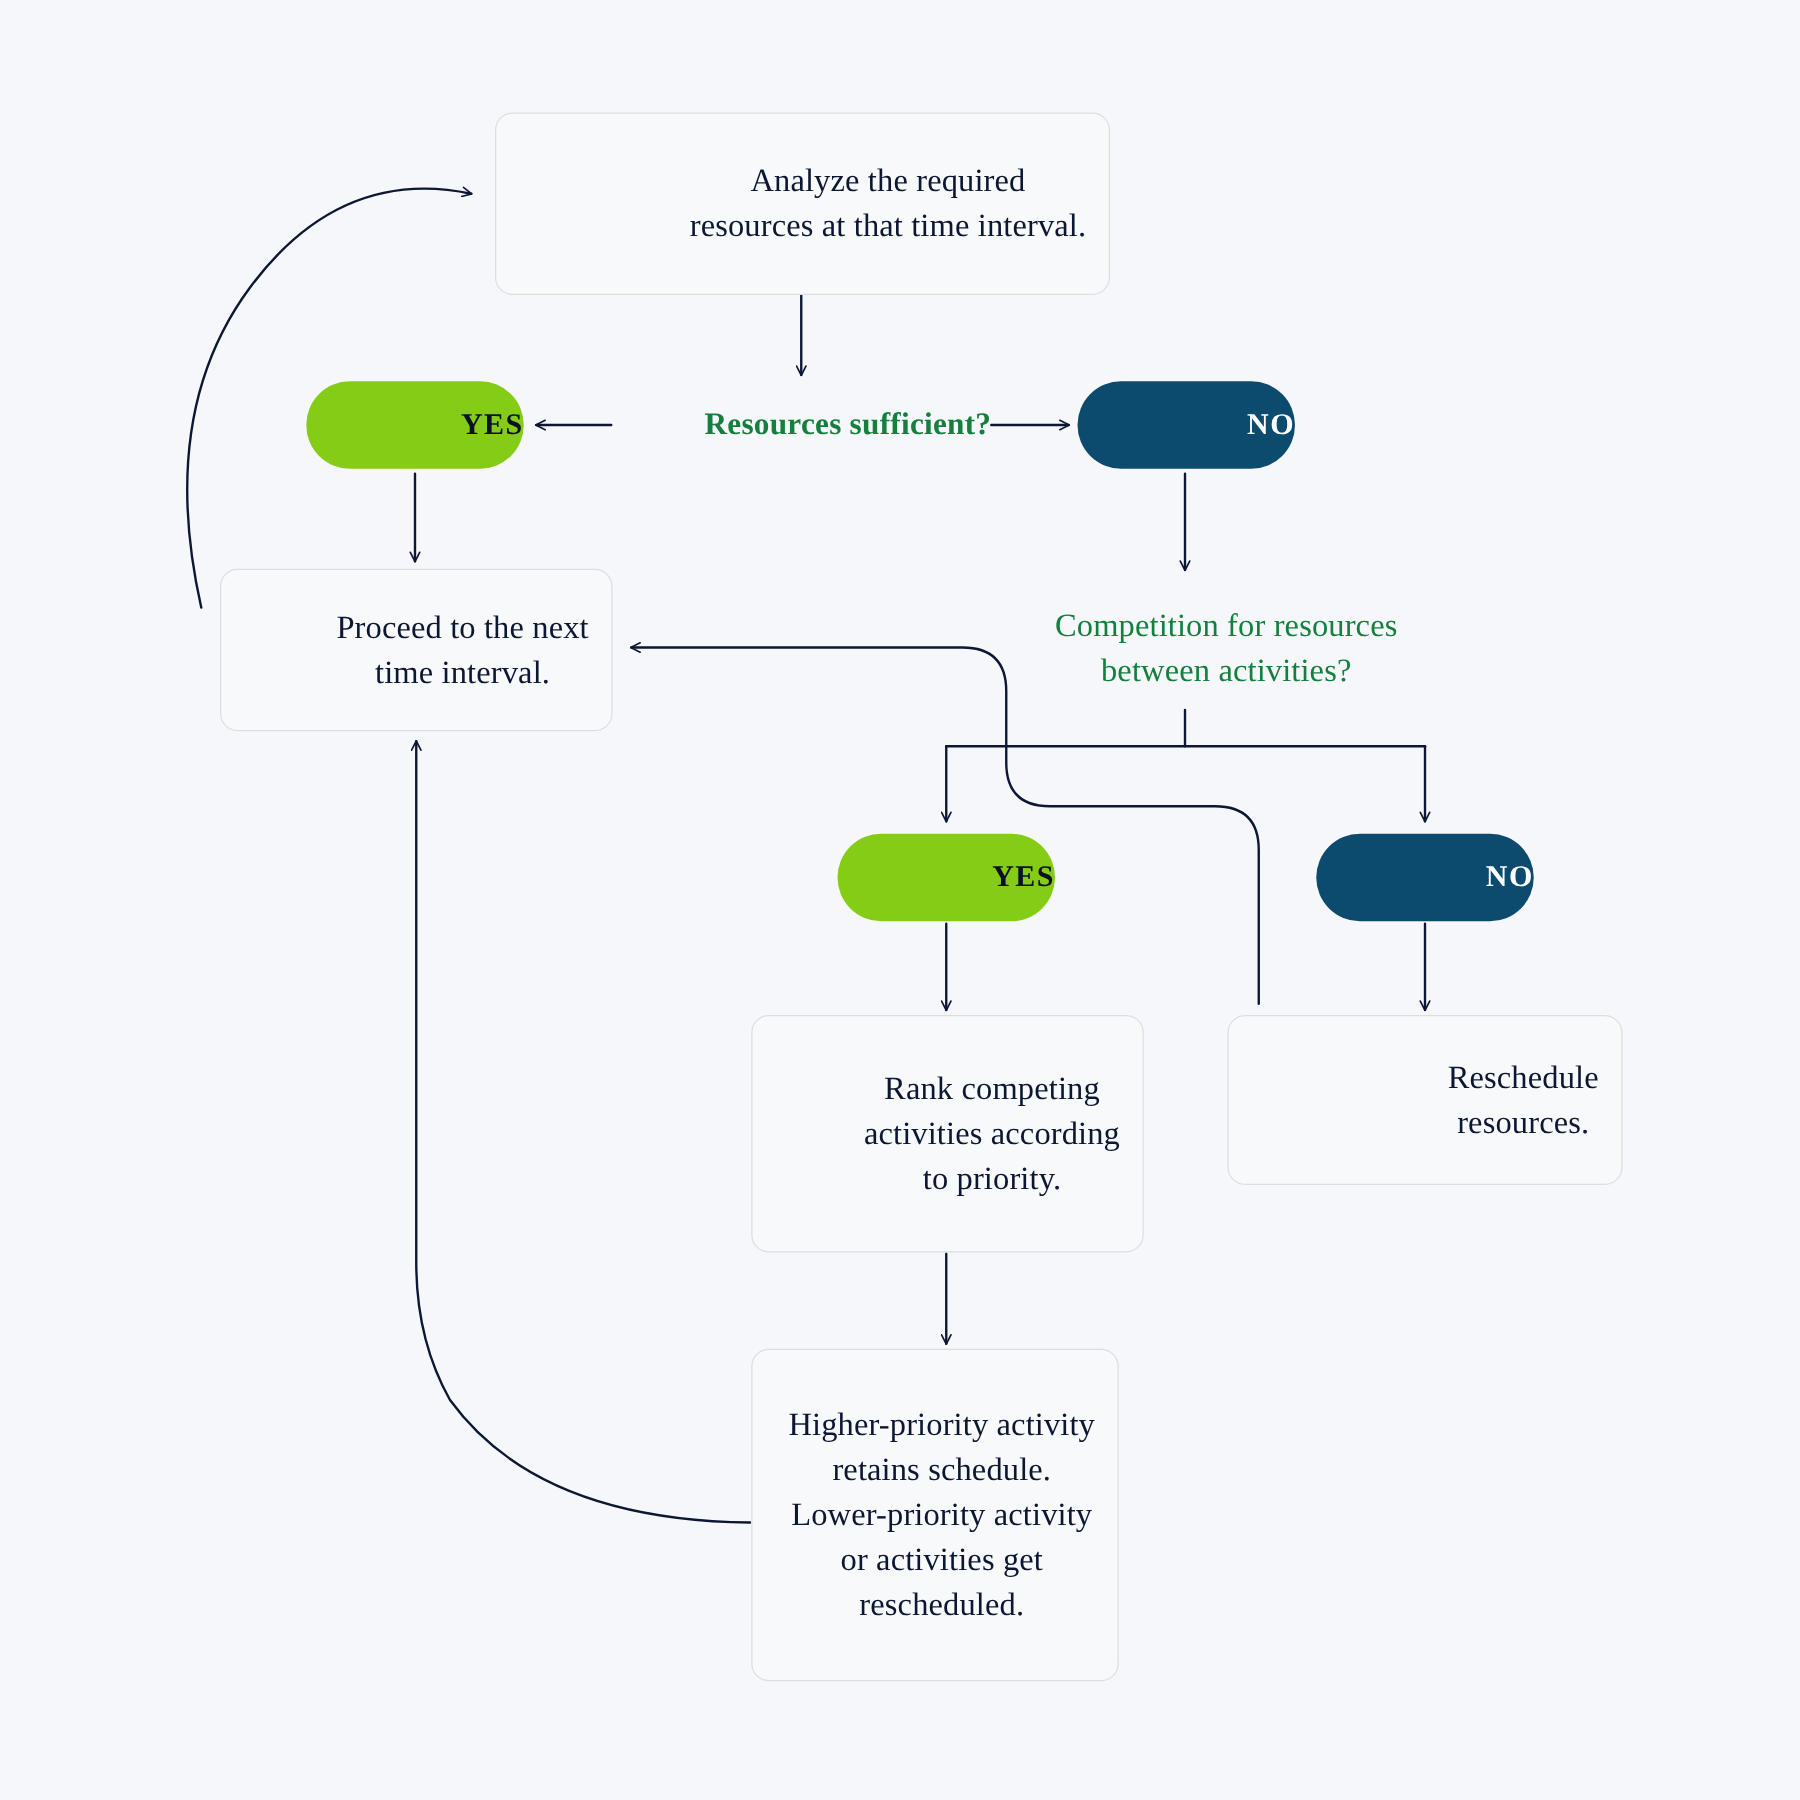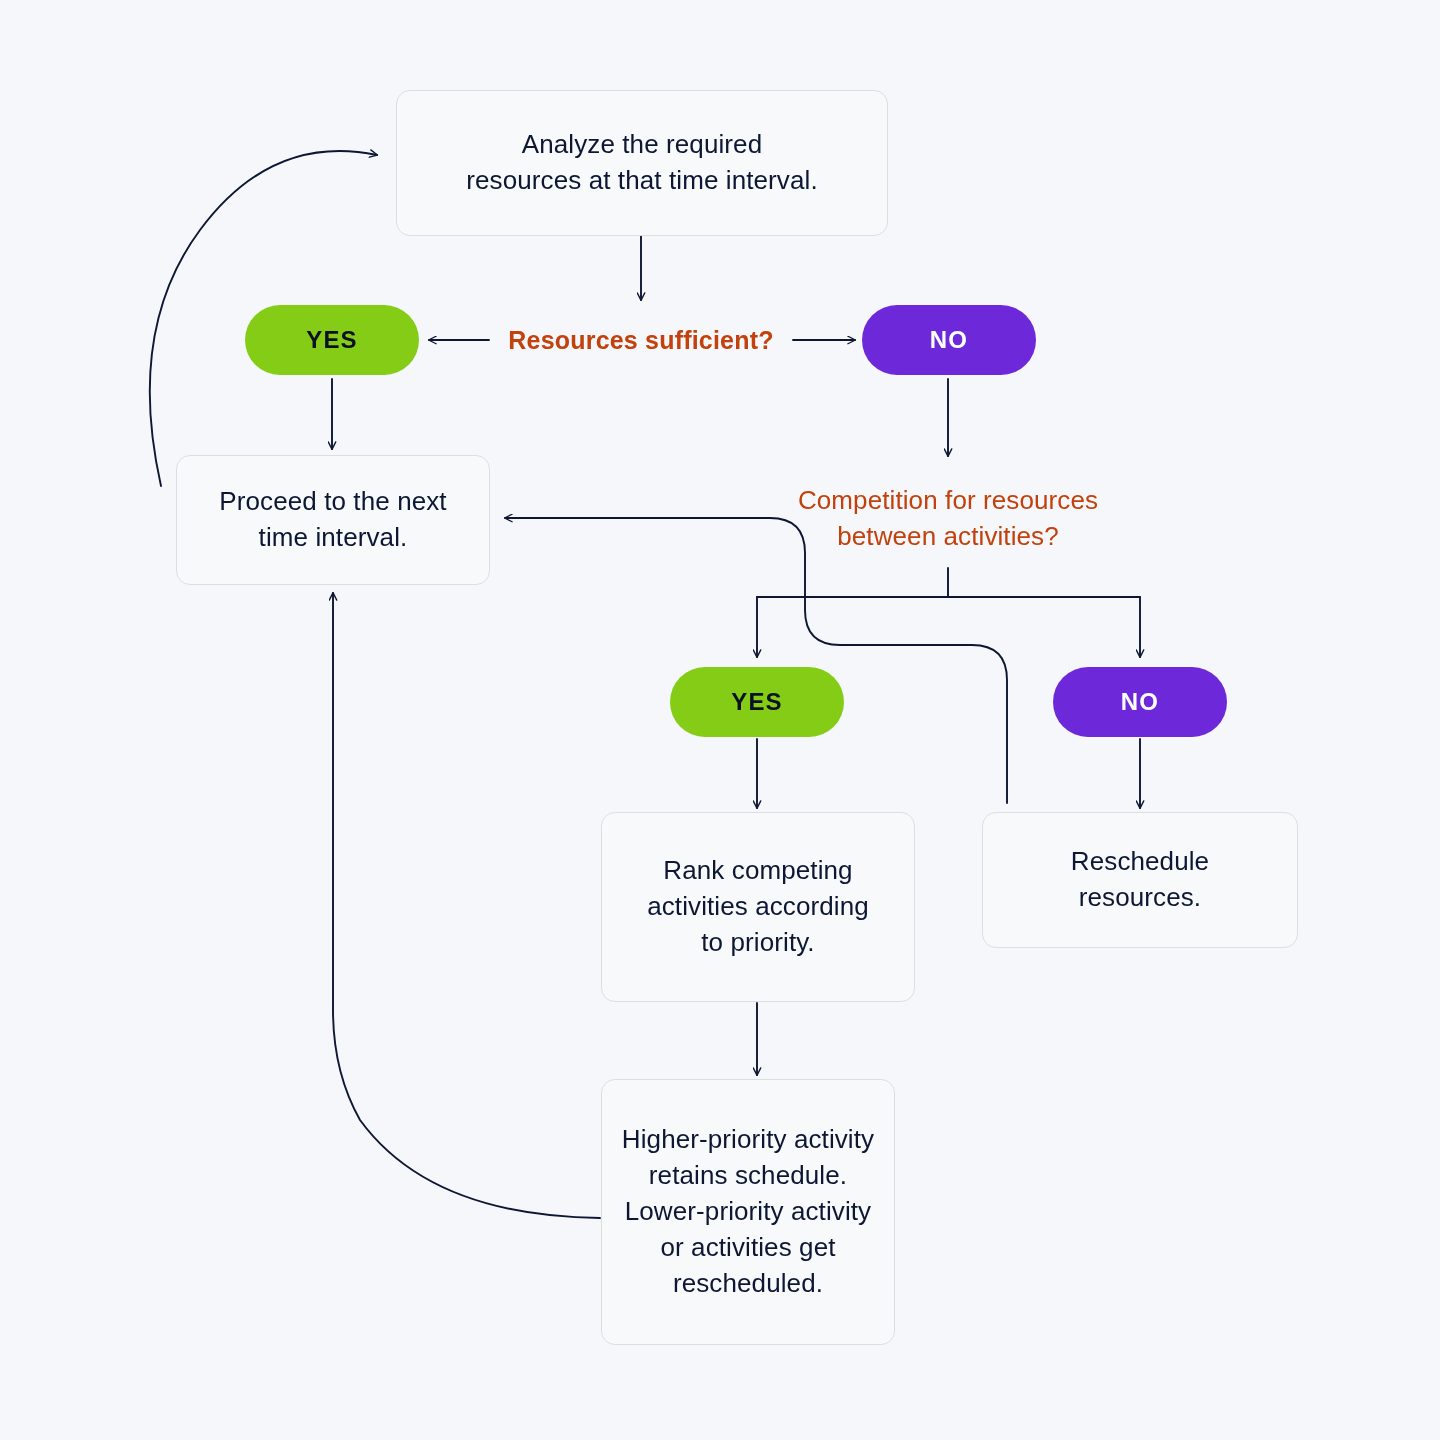--- a/index.html
+++ b/index.html
@@ -25,22 +25,23 @@
     top: 0;
     width: 1440px;
     height: 1440px;
     pointer-events: none;
   }
   .node {
     position: absolute;
     box-sizing: border-box;
     display: flex;
     align-items: center;
-    justify-content: center;
+    justify-content: flex-end;
     text-align: center;
+    font-family: Liberation Serif, serif;
   }
   .box {
     background: #F8F9FB;
     border: 1.5px solid #DCDEE4;
     border-radius: 14px;
     color: #0D1733;
     font-size: 26px;
     line-height: 1.38;
     font-weight: 400;
     letter-spacing: .1px;
@@ -50,25 +51,25 @@
     border-radius: 999px;
     font-size: 24px;
     font-weight: 700;
     letter-spacing: 1.2px;
   }
   .pill-yes {
     background: #84cc16;
     color: #0B1024;
   }
   .pill-no {
-    background: #6d28d9;
+    background: #0c4a6e;
     color: #FFFFFF;
   }
   .decision-text {
-    color: #c2410c;
+    color: #15803d;
     font-size: 26px;
     line-height: 1.38;
     letter-spacing: .1px;
   }
   .decision-text.bold {
     font-weight: 700;
     font-size: 25px;
     letter-spacing: .2px;
   }
   .txt {

